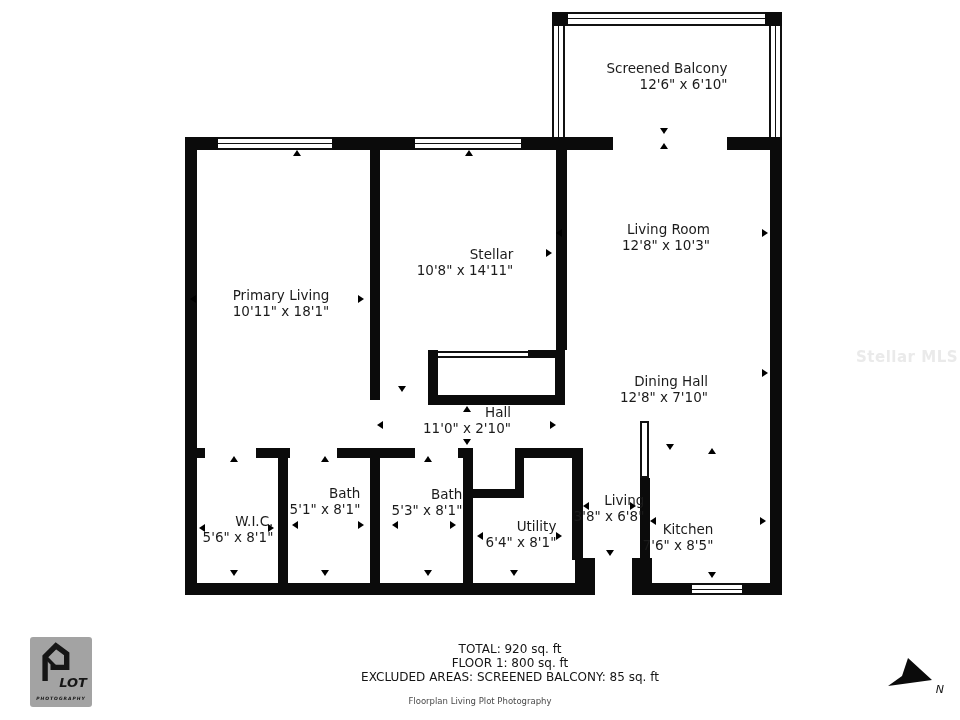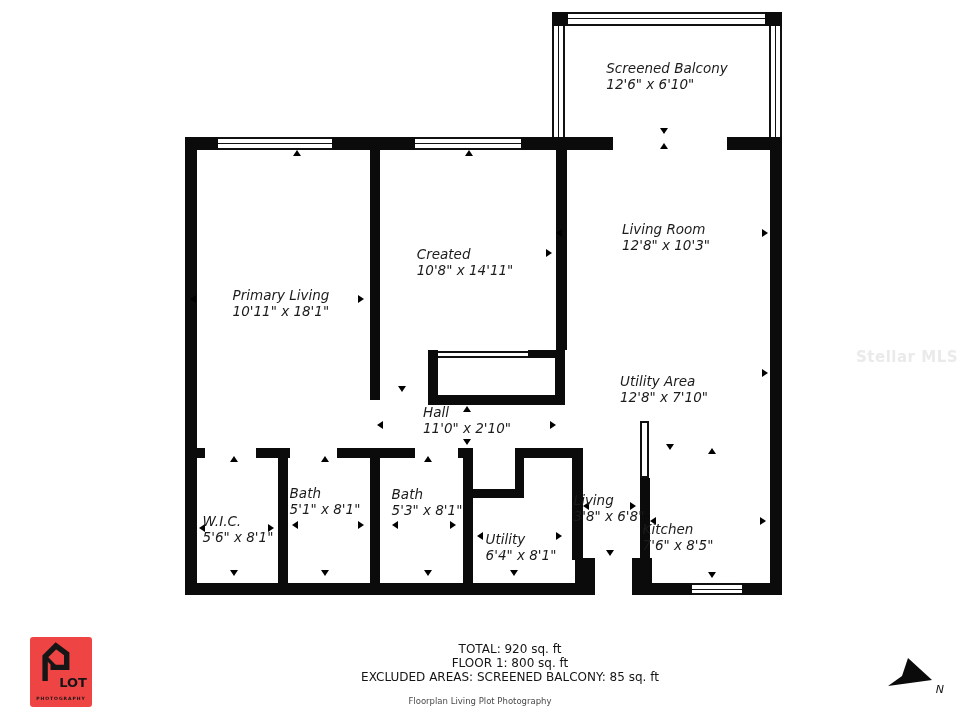--- a/index.html
+++ b/index.html
@@ -11,33 +11,33 @@
         background:linear-gradient(to bottom,#fff 0 4px,#111 4px 5px,#fff 5px 100%);}
   .winv{position:absolute;box-sizing:border-box;border-left:2px solid #111;border-right:2px solid #111;
         background:linear-gradient(to right,#fff 0 4px,#111 4px 5px,#fff 5px 100%);}
   .door{position:absolute;box-sizing:border-box;background:#fff;border:2px solid #111;}
   .shelf{position:absolute;box-sizing:border-box;background:#fff;border-top:2px solid #111;border-bottom:2px solid #111;}
   .tk{position:absolute;width:0;height:0;}
   .tk.u{border-left:4px solid transparent;border-right:4px solid transparent;border-bottom:6px solid #000;}
   .tk.d{border-left:4px solid transparent;border-right:4px solid transparent;border-top:6px solid #000;}
   .tk.l{border-top:4px solid transparent;border-bottom:4px solid transparent;border-right:6px solid #000;}
   .tk.r{border-top:4px solid transparent;border-bottom:4px solid transparent;border-left:6px solid #000;}
-  .room{position:absolute;transform:translate(-50%,-50%);text-align:left;
-        font-size:13.5px;line-height:16px;color:#1b1b1b;white-space:nowrap;font-style:italic;}
+  .room{position:absolute;transform:translate(-50%,-50%);text-align:right;
+        font-size:13.5px;line-height:16px;color:#1b1b1b;white-space:nowrap;}
   .room .nm,.room .dm{display:block;}
   .p-balcony{left:667px;top:76px;}
   .p-living{left:666px;top:237px;}
   .p-bedroom{left:465px;top:262px;}
   .p-primary{left:281px;top:303px;}
   .p-dining{left:664px;top:389px;}
   .p-hall{left:467px;top:420px;}
   .p-wic{left:238px;top:529px;}
   .p-bath1{left:325px;top:501px;}
   .p-bath2{left:427px;top:502px;}
-  .p-utility{left:521px;top:534px;margin-top:13px;}
+  .p-utility{left:521px;top:534px;}
   .p-foyer{left:609px;top:508px;}
   .p-kitchen{left:678px;top:537px;}
   #watermark{position:absolute;right:2px;top:348px;font-size:15px;color:#eaeaea;
              letter-spacing:0.5px;font-weight:bold;}
   .footer-line{position:absolute;left:0;width:100%;text-align:center;font-size:12px;color:#141414;margin-left:30px;}
   #f-total{top:642px;} #f-floor{top:656px;} #f-excluded{top:670px;}
   #f-credit{position:absolute;left:0;width:100%;text-align:center;top:696px;font-size:8.5px;color:#4a4a4a;}
   #logo{position:absolute;left:30px;top:637px;width:62px;height:70px;border-radius:3px;background:#DD8840;}
   #logo svg{position:absolute;left:7px;top:4px;}
   #logo .lot{position:absolute;right:5px;bottom:17px;font-size:13px;font-weight:bold;color:#161616;}
@@ -138,29 +138,29 @@
 
 <div class="room p-balcony">
   <span class="nm">Screened Balcony</span>
   <span class="dm">12'6" x 6'10"</span>
 </div>
 <div class="room p-living">
   <span class="nm">Living Room</span>
   <span class="dm">12'8" x 10'3"</span>
 </div>
 <div class="room p-bedroom">
-  <span class="nm">Created</span>
+  <span class="nm">Stellar</span>
   <span class="dm">10'8" x 14'11"</span>
 </div>
 <div class="room p-primary">
   <span class="nm">Primary Living</span>
   <span class="dm">10'11" x 18'1"</span>
 </div>
 <div class="room p-dining">
-  <span class="nm">Utility Area</span>
+  <span class="nm">Dining Hall</span>
   <span class="dm">12'8" x 7'10"</span>
 </div>
 <div class="room p-hall">
   <span class="nm">Hall</span>
   <span class="dm">11'0" x 2'10"</span>
 </div>
 <div class="room p-wic">
   <span class="nm">W.I.C.</span>
   <span class="dm">5'6" x 8'1"</span>
 </div>
@@ -185,21 +185,21 @@
   <span class="dm">7'6" x 8'5"</span>
 </div>
 
 <div id="watermark">Stellar MLS</div>
 
 <div id="f-total" class="footer-line">TOTAL: 920 sq. ft</div>
 <div id="f-floor" class="footer-line">FLOOR 1: 800 sq. ft</div>
 <div id="f-excluded" class="footer-line">EXCLUDED AREAS: SCREENED BALCONY: 85 sq. ft</div>
 <div id="f-credit">Floorplan Living Plot Photography</div>
 
-<div id="logo" style="background: #ef4444;">
+<div id="logo" style="background: #a3a3a3; font-style: italic;">
   <svg width="36" height="42" viewBox="0 0 40 46">
     <path d="M9 44 L9 17 L21 5 L33 14 L33 29 L15 29" fill="none" stroke="#161616" stroke-width="6"></path>
     <path d="M9 17 L21 29" fill="none" stroke="#161616" stroke-width="4"></path>
   </svg>
   <span class="lot">LOT</span>
   <span class="photog">PHOTOGRAPHY</span>
 </div>
 
 <div id="compass">
   <svg width="52" height="36" viewBox="0 0 52 36">

